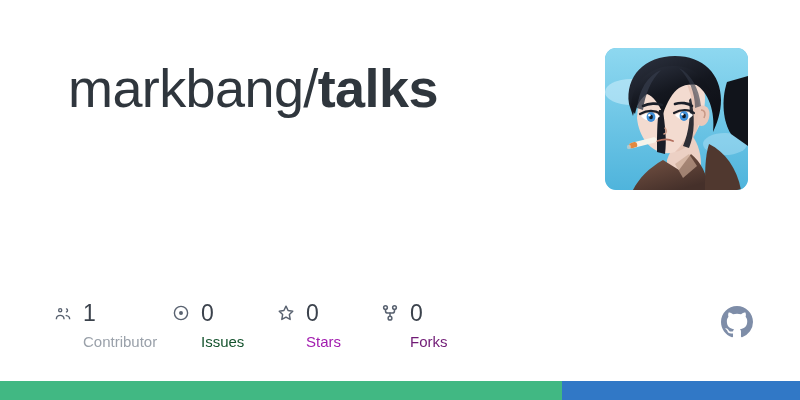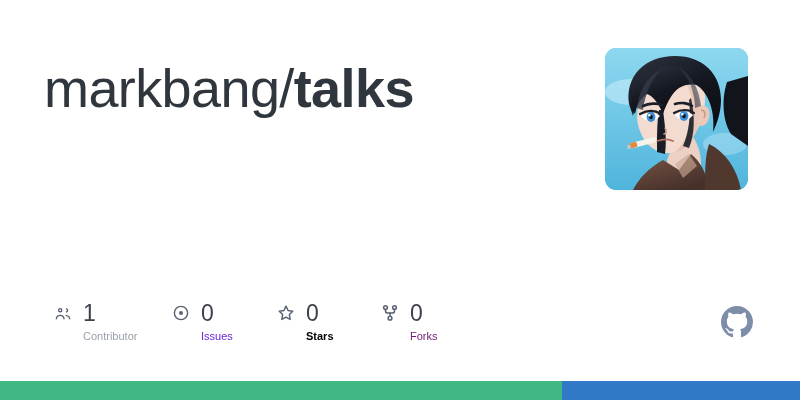--- a/index.html
+++ b/index.html
@@ -19,21 +19,21 @@
     position: relative;
     width: 800px;
     height: 400px;
     background: #ffffff;
     box-sizing: border-box;
   }
 
   
   .title-block {
     position: absolute;
-    left: 44px;
+    left: 68px;
     top: 56px;
     max-width: 520px;
   }
   .repo-title {
     font-size: 54px;
     line-height: 64px;
     color: #2f363d;
     letter-spacing: -0.6px;
     white-space: nowrap;
   }
@@ -95,23 +95,24 @@
   }
   .stat-icon svg { display: block; }
   .stat-value {
     font-size: 23px;
     line-height: 26px;
     color: #3b424c;
     margin-left: 9px;
     font-weight: 400;
   }
   .stat-label {
-    font-size: 11px;
+    font-size: 15px;
     line-height: 20px;
     color: #9aa1aa;
+    margin-top: 6px;
     margin-left: 31px;
     white-space: nowrap;
   }
 
   
   .stat-contributors { width: 118px; margin-right: 0; }
   .stat-issues       { width: 105px; margin-right: 0; }
   .stat-stars        { width: 104px; margin-right: 0; }
   .stat-forks        { width: 100px; margin-right: 0; }
 
@@ -245,33 +246,33 @@
     <div class="stat stat-issues">
       <div class="stat-top">
         <span class="stat-icon" style="color: rgb(89, 98, 112);">
           <svg width="18" height="18" viewBox="0 0 16 16" fill="currentColor" aria-hidden="true">
             <path d="M8 1.5a6.5 6.5 0 1 0 0 13 6.5 6.5 0 0 0 0-13Zm0 1.25a5.25 5.25 0 1 1 0 10.5 5.25 5.25 0 0 1 0-10.5Z"></path>
             <circle cx="8" cy="8" r="1.75"></circle>
           </svg>
         </span>
         <span class="stat-value" style="color: rgb(59, 66, 76);">0</span>
       </div>
-      <div class="stat-label" style="color: #6d28d9;">Issues</div>
+      <div class="stat-label" style="color: #14532d;">Issues</div>
     </div>
 
     <div class="stat stat-stars">
       <div class="stat-top">
         <span class="stat-icon" style="color: rgb(89, 98, 112);">
           <svg width="18" height="18" viewBox="0 0 16 16" fill="none" stroke="currentColor" stroke-width="1.3" stroke-linejoin="round" aria-hidden="true">
             <path d="M8 1.9l1.85 3.92 4.15.6-3 3 .71 4.28L8 11.68 4.29 13.7 5 9.42l-3-3 4.15-.6L8 1.9Z"></path>
           </svg>
         </span>
         <span class="stat-value" style="color: rgb(59, 66, 76);">0</span>
       </div>
-      <div class="stat-label" style="color: #000000; font-weight: bold;">Stars</div>
+      <div class="stat-label" style="color: #a21caf;">Stars</div>
     </div>
 
     <div class="stat stat-forks">
       <div class="stat-top">
         <span class="stat-icon" style="color: rgb(89, 98, 112);">
           <svg width="18" height="18" viewBox="0 0 16 16" fill="none" stroke="currentColor" stroke-width="1.35" stroke-linecap="round" aria-hidden="true">
             <circle cx="4" cy="3.2" r="1.65"></circle>
             <circle cx="12" cy="3.2" r="1.65"></circle>
             <circle cx="8" cy="12.6" r="1.65"></circle>
             <path d="M4 4.85v1.1c0 1.2.95 2.15 2.15 2.15h3.7C11.05 8.1 12 7.15 12 5.95v-1.1"></path>

